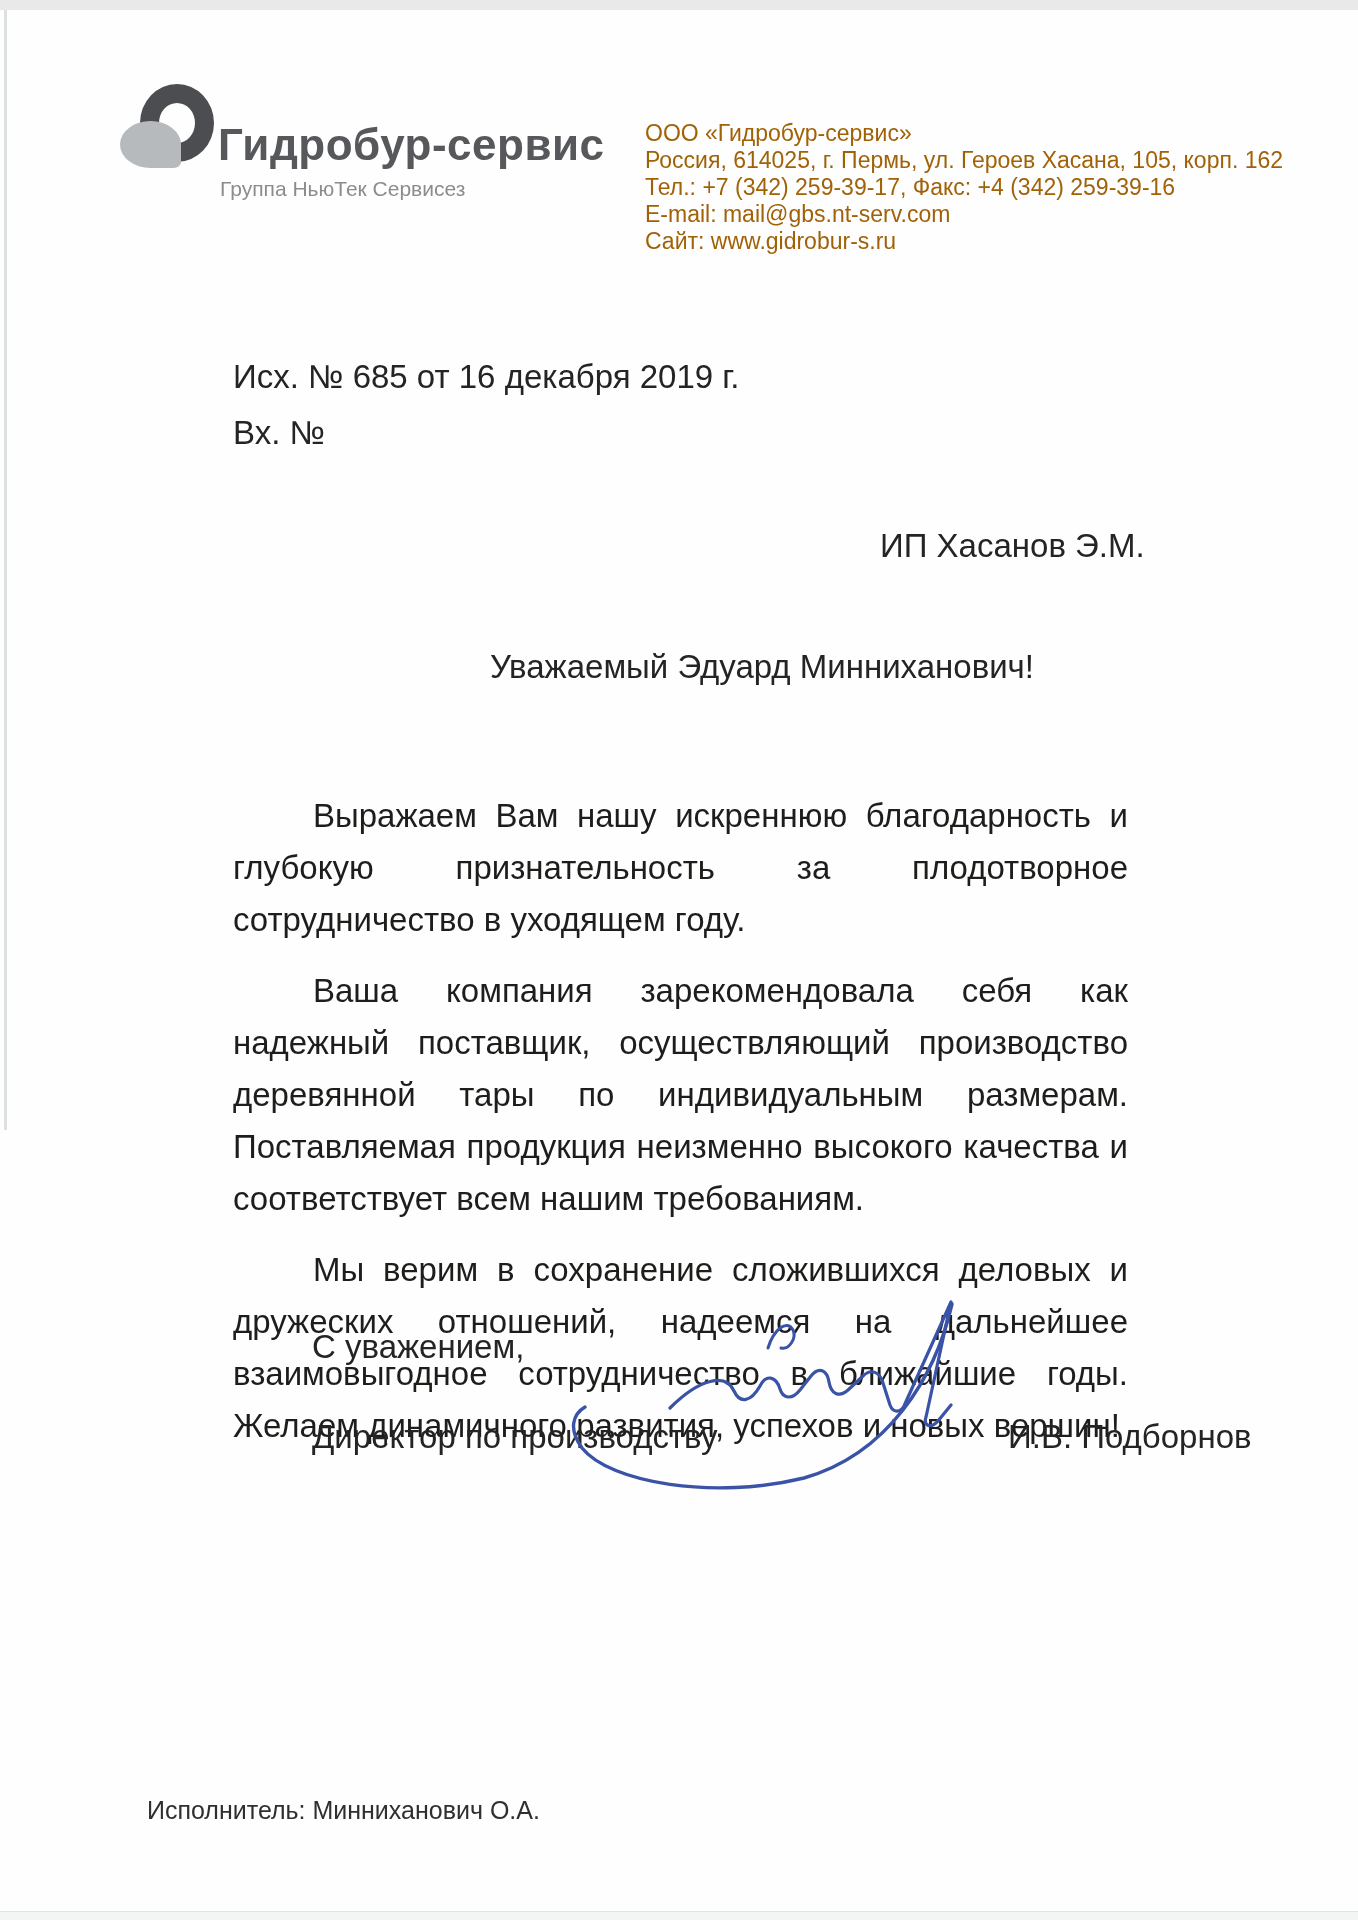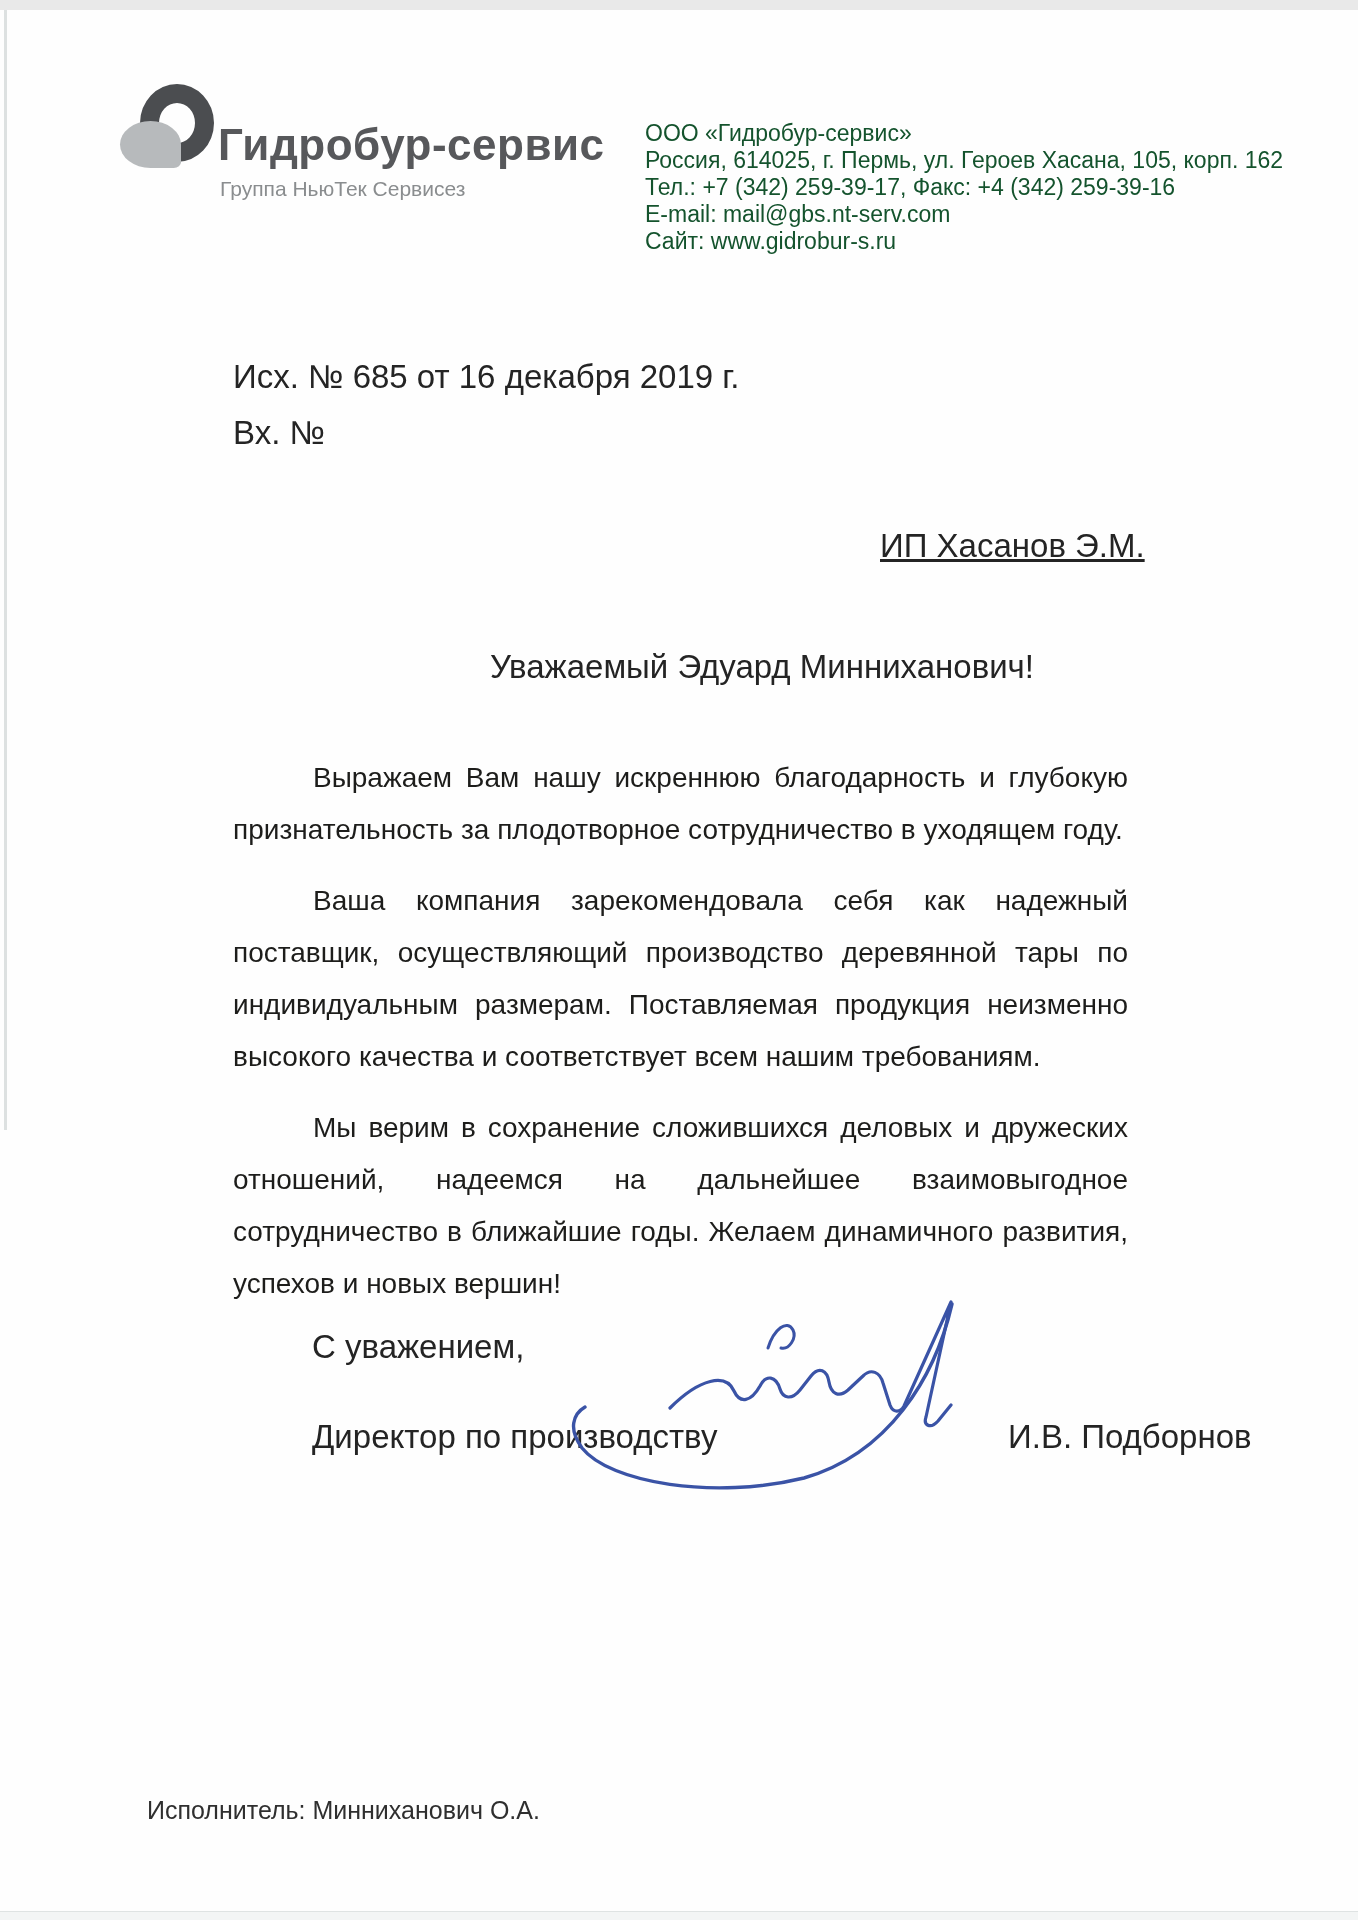--- a/index.html
+++ b/index.html
@@ -19,33 +19,33 @@
   
   .logo-ring{position:absolute;left:140px;top:74px;width:74px;height:78px;
     border:19px solid #4b4d50;border-radius:50%;box-sizing:border-box;}
   .logo-drop{position:absolute;left:120px;top:111px;width:61px;height:47px;
     background:#b7babc;border-radius:50% 50% 12% 50%;}
   .company-name{position:absolute;left:218px;top:110px;
     font-size:44px;font-weight:bold;color:#57585b;letter-spacing:0.5px;white-space:nowrap;}
   .company-group{position:absolute;left:220px;top:167px;
     font-size:21px;color:#8a8d8f;white-space:nowrap;}
   .contact{position:absolute;left:645px;top:110px;
-    font-size:23px;line-height:27px;color:#14532d;white-space:nowrap;}
+    font-size:23px;line-height:27px;color:#a16207;white-space:nowrap;}
 
   
   .ref-out{position:absolute;left:233px;top:348px;font-size:33px;color:#242424;white-space:nowrap;}
   .ref-in{position:absolute;left:233px;top:404px;font-size:33px;color:#242424;white-space:nowrap;}
 
   
-  .recipient{position:absolute;left:880px;top:517px;font-size:33px;color:#242424;white-space:nowrap;text-decoration:underline;}
+  .recipient{position:absolute;left:880px;top:517px;font-size:33px;color:#242424;white-space:nowrap;}
   .salutation{position:absolute;left:490px;top:638px;font-size:33px;color:#242424;white-space:nowrap;}
 
   
-  .letter-body{position:absolute;left:233px;top:742px;width:895px;
-    font-size:28px;line-height:52px;text-align:justify;color:#1d1d1b;}
+  .letter-body{position:absolute;left:233px;top:780px;width:895px;
+    font-size:33px;line-height:52px;text-align:justify;color:#1d1d1b;}
   .letter-body p{margin:0 0 19px 0;text-indent:80px;}
 
   
   .closing{position:absolute;left:312px;top:1318px;font-size:33px;color:#242424;white-space:nowrap;}
   .job-title{position:absolute;left:312px;top:1408px;font-size:33px;color:#242424;white-space:nowrap;}
   .sig-name{position:absolute;left:1008px;top:1408px;font-size:33px;color:#242424;white-space:nowrap;}
   .sig-svg{position:absolute;left:552px;top:1276px;width:480px;height:208px;}
 
   
   .footer{position:absolute;left:147px;top:1783px;font-size:25px;line-height:35px;color:#2f2f2f;white-space:nowrap;}

